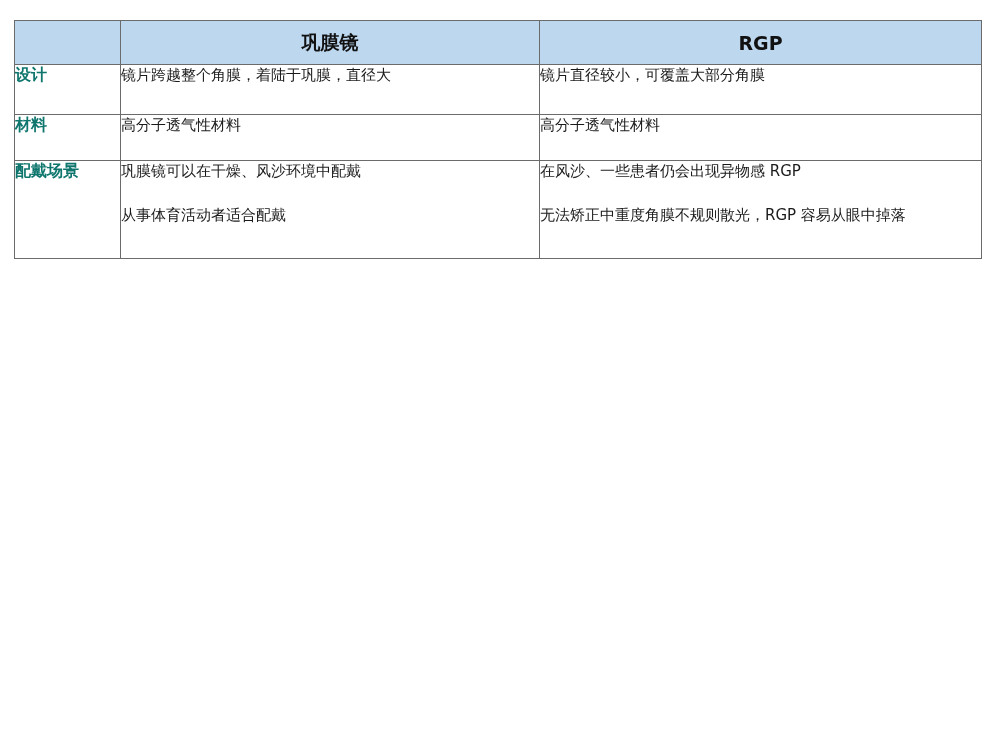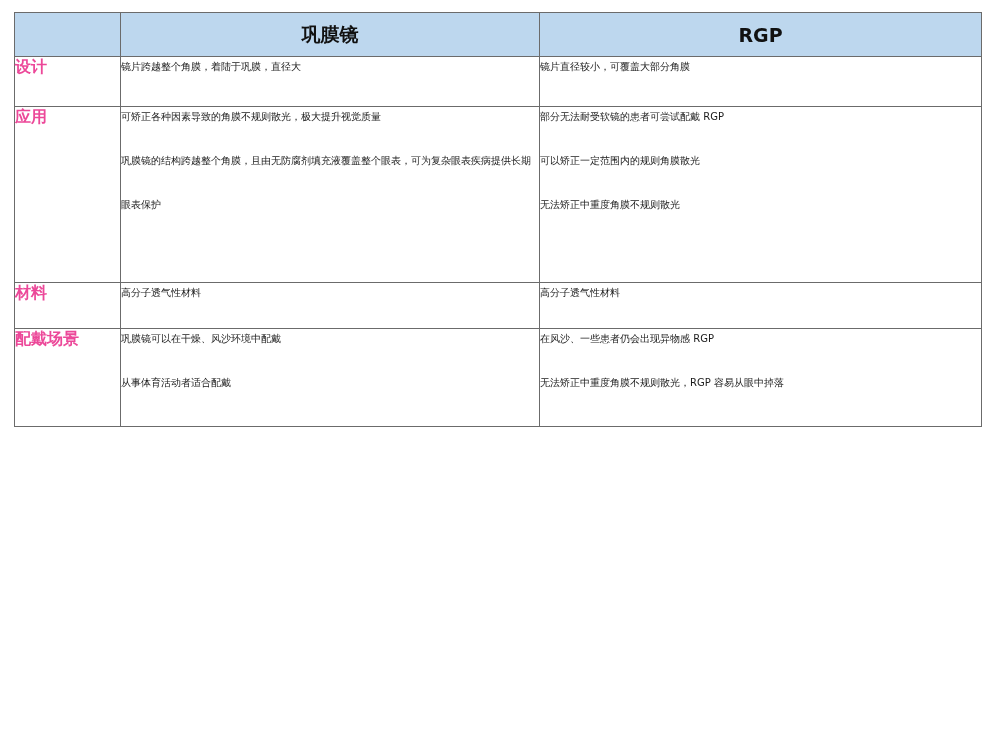--- a/index.html
+++ b/index.html
@@ -1,33 +1,33 @@
 <!DOCTYPE html>
 <html><head>
 <meta charset="utf-8">
 <style>
   html, body { margin: 0; padding: 0; background: #ffffff; }
   body { width: 1001px; height: 730px; position: relative; overflow: hidden;
          font-family: "DejaVu Sans", "Liberation Sans", sans-serif; color: #1a1a1a; }
   table.cmp {
-    position: absolute; left: 14px; top: 12px;
+    position: absolute; left: 14px; top: 20px;
     width: 967px; border-collapse: collapse; table-layout: fixed;
   }
   table.cmp col.c0 { width: 106px; }
   table.cmp col.c1 { width: 419px; }
   table.cmp col.c2 { width: 442px; }
   table.cmp th, table.cmp td {
     border: 1px solid #6b6b6b; vertical-align: top; padding: 0;
   }
   table.cmp thead th {
     background: #bdd7ee; height: 43px; font-size: 19px; font-weight: bold;
     text-align: center; vertical-align: middle; color: #111;
   }
-  td.label { font-weight: bold; font-size: 16px; padding: 13px 0 0 11px; color: #ec4899; }
-  td.cell { font-size: 10px; padding: 12px 8px 0 11px; }
+  td.label { font-weight: bold; font-size: 16px; padding: 13px 0 0 11px; color: #0f766e; }
+  td.cell { font-size: 15px; padding: 12px 8px 0 11px; }
   tr.r1 { height: 50px; }
   tr.r2 { height: 176px; }
   tr.r3 { height: 44px; }
   tr.r4 { height: 46px; }
   tr.r5 { height: 132px; }
   tr.r6 { height: 98px; padding-left: 18px; }
   tr.r7 { height: 111px; }
   .para { line-height: 44px; }
 </style>
 </head>
@@ -49,32 +49,20 @@
   <tbody>
     <tr class="r1">
       <td class="label">设计</td>
       <td class="cell">
         <div class="para" style="margin-top:-12px">镜片跨越整个角膜，着陆于巩膜，直径大</div>
       </td>
       <td class="cell">
         <div class="para" style="margin-top:-12px">镜片直径较小，可覆盖大部分角膜</div>
       </td>
     </tr>
-    <tr class="r2">
-      <td class="label">应用</td>
-      <td class="cell">
-        <div class="para" style="margin-top:-12px">可矫正各种因素导致的角膜不规则散光，极大提升视觉质量</div>
-        <div class="para">巩膜镜的结构跨越整个角膜，且由无防腐剂填充液覆盖整个眼表，可为复杂眼表疾病提供长期眼表保护</div>
-      </td>
-      <td class="cell">
-        <div class="para" style="margin-top:-12px">部分无法耐受软镜的患者可尝试配戴 RGP</div>
-        <div class="para">可以矫正一定范围内的规则角膜散光</div>
-        <div class="para">无法矫正中重度角膜不规则散光</div>
-      </td>
-    </tr>
     <tr class="r4">
       <td class="label">材料</td>
       <td class="cell">
         <div class="para" style="margin-top:-12px">高分子透气性材料</div>
       </td>
       <td class="cell">
         <div class="para" style="margin-top:-12px">高分子透气性材料</div>
       </td>
     </tr>
     <tr class="r6">

